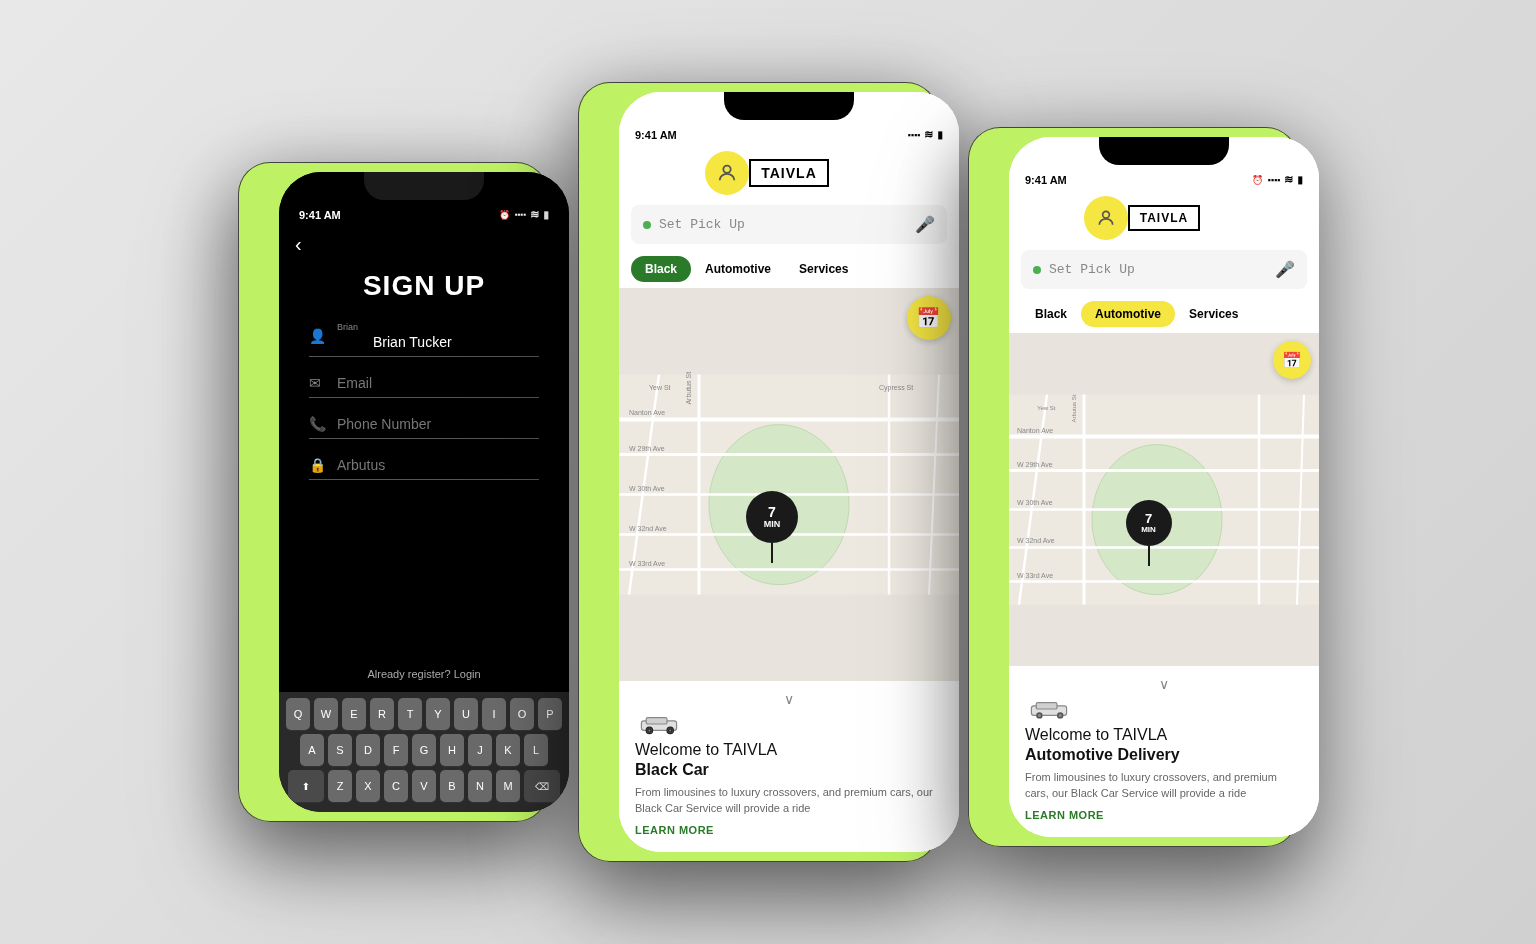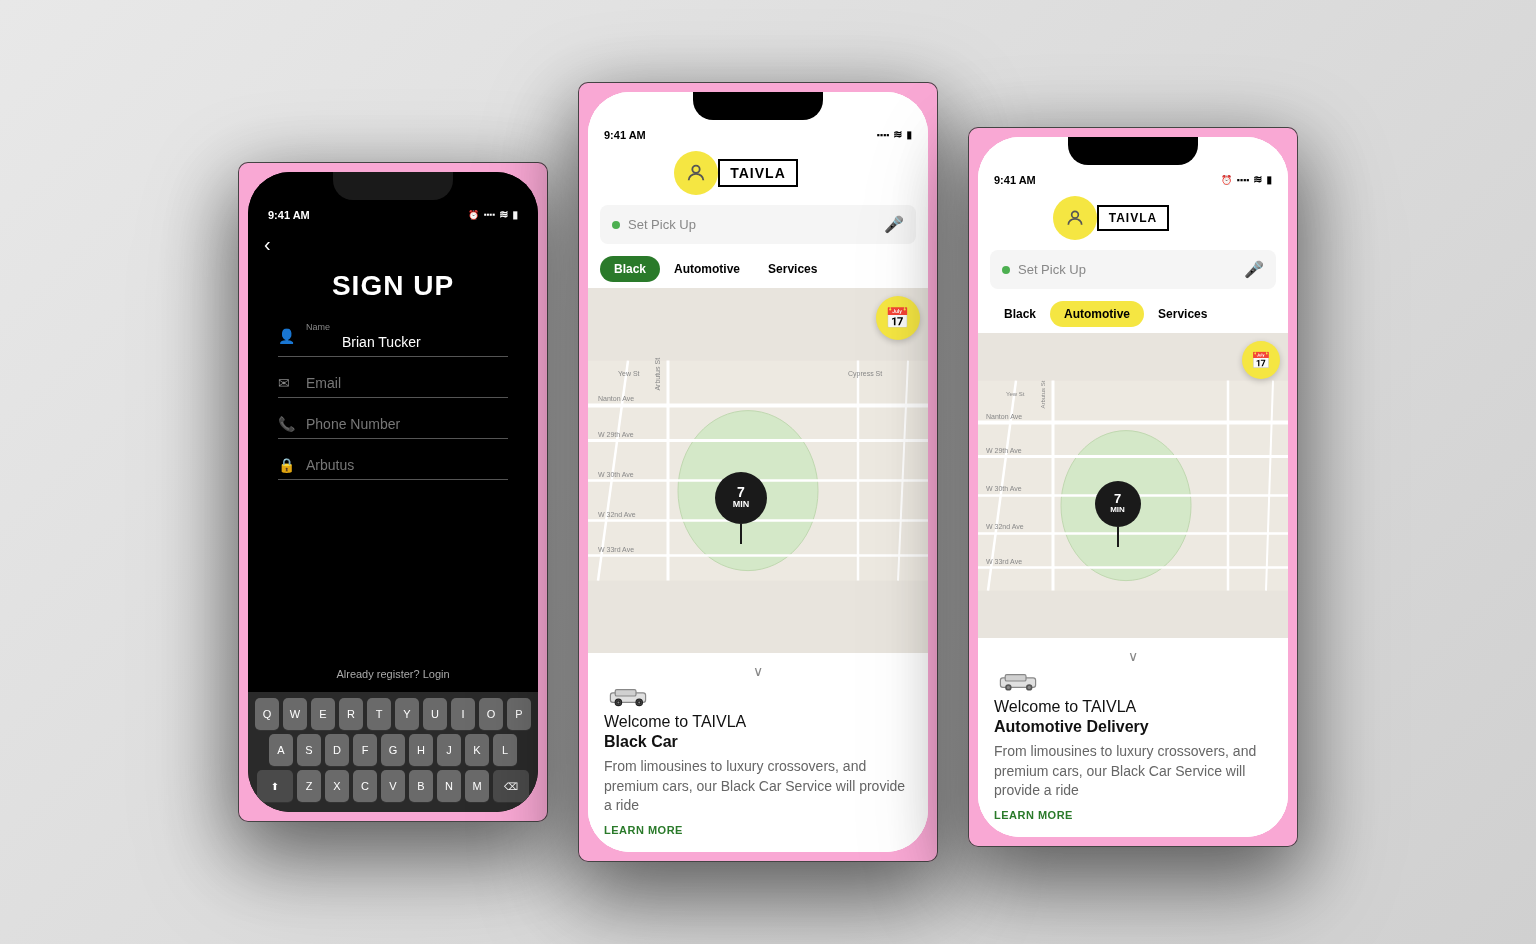--- a/index.html
+++ b/index.html
@@ -20,23 +20,24 @@
       justify-content: center;
       gap: 30px;
       position: relative;
       width: 100%;
       height: 100%;
     }
 
     
     .phone {
       position: relative;
-      border-radius: 10px;
-      background: #f9a8d4;
+      border-radius: 32px;
+      background: #bef264;
       box-shadow: 0 30px 80px rgba(0,0,0,0.4), inset 0 0 0 1px #444;
+      padding-left: 31px;
     }
 
     .phone-inner {
       overflow: hidden;
       border-radius: 42px;
       position: relative;
     }
 
     
     .phone-1 {
@@ -317,20 +318,21 @@
       height: 8px;
       border-radius: 50%;
       background: #4CAF50;
       flex-shrink: 0;
     }
 
     .pickup-text {
       flex: 1;
       font-size: 13px;
       color: #888;
+      font-family: Liberation Mono, monospace;
     }
 
     .mic-icon {
       font-size: 16px;
       color: #666;
     }
 
     
     .service-tabs {
       display: flex;
@@ -451,21 +453,21 @@
     }
 
     .welcome-subtitle {
       font-size: 16px;
       font-weight: 800;
       color: #111;
       margin-bottom: 6px;
     }
 
     .welcome-desc {
-      font-size: 14px;
+      font-size: 11px;
       color: #666;
       line-height: 1.4;
       margin-bottom: 8px;
     }
 
     .learn-more {
       font-size: 11px;
       font-weight: 700;
       color: #2a7a2a;
       letter-spacing: 0.5px;
@@ -502,21 +504,21 @@
 
         <div class="back-btn">‹</div>
 
         <div class="signup-title">SIGN UP</div>
 
         <div class="signup-form">
 
           <div class="form-field">
             <span class="field-icon">👤</span>
             <div>
-              <span class="form-field-label">Name</span>
+              <span class="form-field-label">Brian</span>
               <div class="form-field-value">Brian Tucker</div>
             </div>
           </div>
 
           <div class="form-field">
             <span class="field-icon">✉</span>
             <span class="field-placeholder">Email</span>
           </div>
 
           <div class="form-field">

